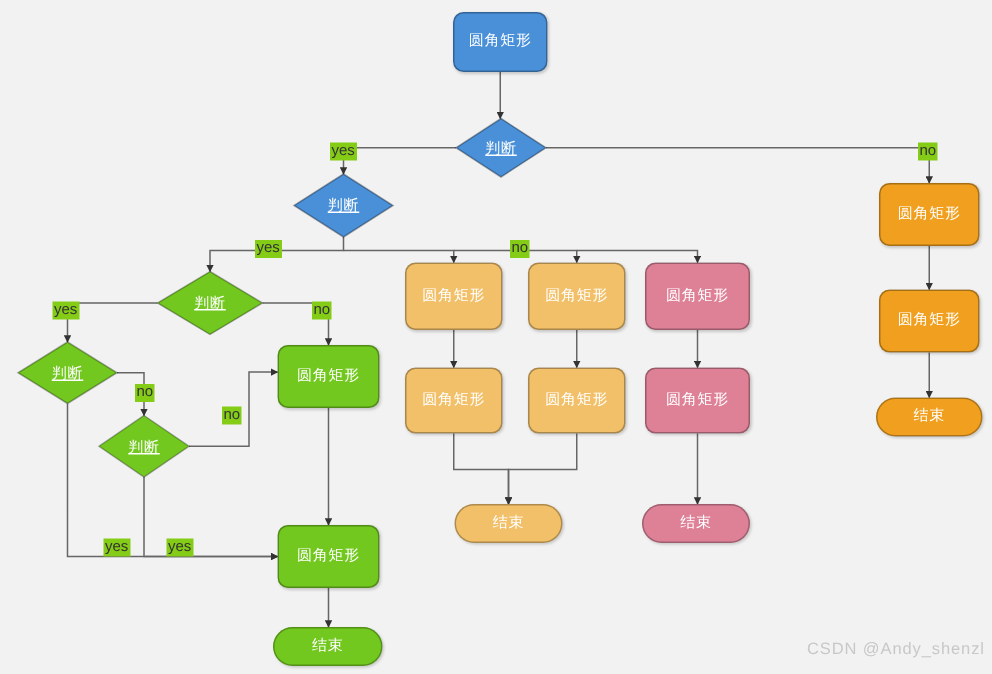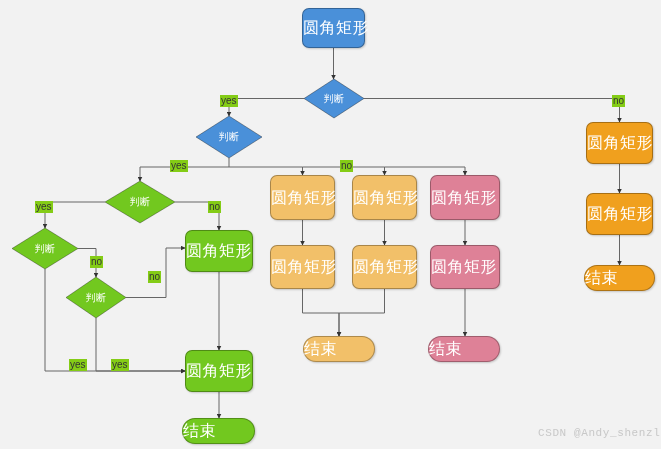--- a/index.html
+++ b/index.html
@@ -21,23 +21,23 @@
     left: 0;
     top: 0;
     width: 661px;
     height: 449px;
   }
   .node {
     position: absolute;
     box-sizing: border-box;
     display: flex;
     align-items: center;
-    justify-content: flex-start;
+    justify-content: center;
     color: #ffffff;
-    font-size: 16px;
+    font-size: 10px;
     line-height: 1;
     letter-spacing: 0.5px;
     text-align: center;
     white-space: nowrap;
     z-index: 3;
   }
   .rect {
     border-radius: 7px;
     border: 1px solid rgba(0,0,0,0.30);
     box-shadow: 1px 1px 2px rgba(0,0,0,0.18);
@@ -63,39 +63,39 @@
     top: 0;
     width: 100%;
     height: 100%;
     display: flex;
     align-items: center;
     justify-content: center;
     color: #ffffff;
     font-size: 10px;
     letter-spacing: 0.5px;
     white-space: nowrap;
+    text-decoration: underline;
   }
   .edge-label {
     position: absolute;
     font-size: 10px;
     color: #333333;
     background: #84cc16;
     padding: 0 1px;
     line-height: 12px;
     z-index: 4;
     white-space: nowrap;
   }
   .watermark {
     position: absolute;
     font-size: 11px;
     color: #c8c8c8;
     letter-spacing: 0.6px;
     z-index: 5;
     white-space: nowrap;
-    font-family: Liberation Mono, monospace;
   }
 </style>
 </head>
 <body>
 
 <div id="canvas">
 
   <svg id="edges" viewBox="0 0 661 449" xmlns="http://www.w3.org/2000/svg">
     <defs>
       <marker id="arrow" viewBox="0 0 10 10" refX="9" refY="5" markerWidth="5" markerHeight="5" orient="auto-start-reverse">

